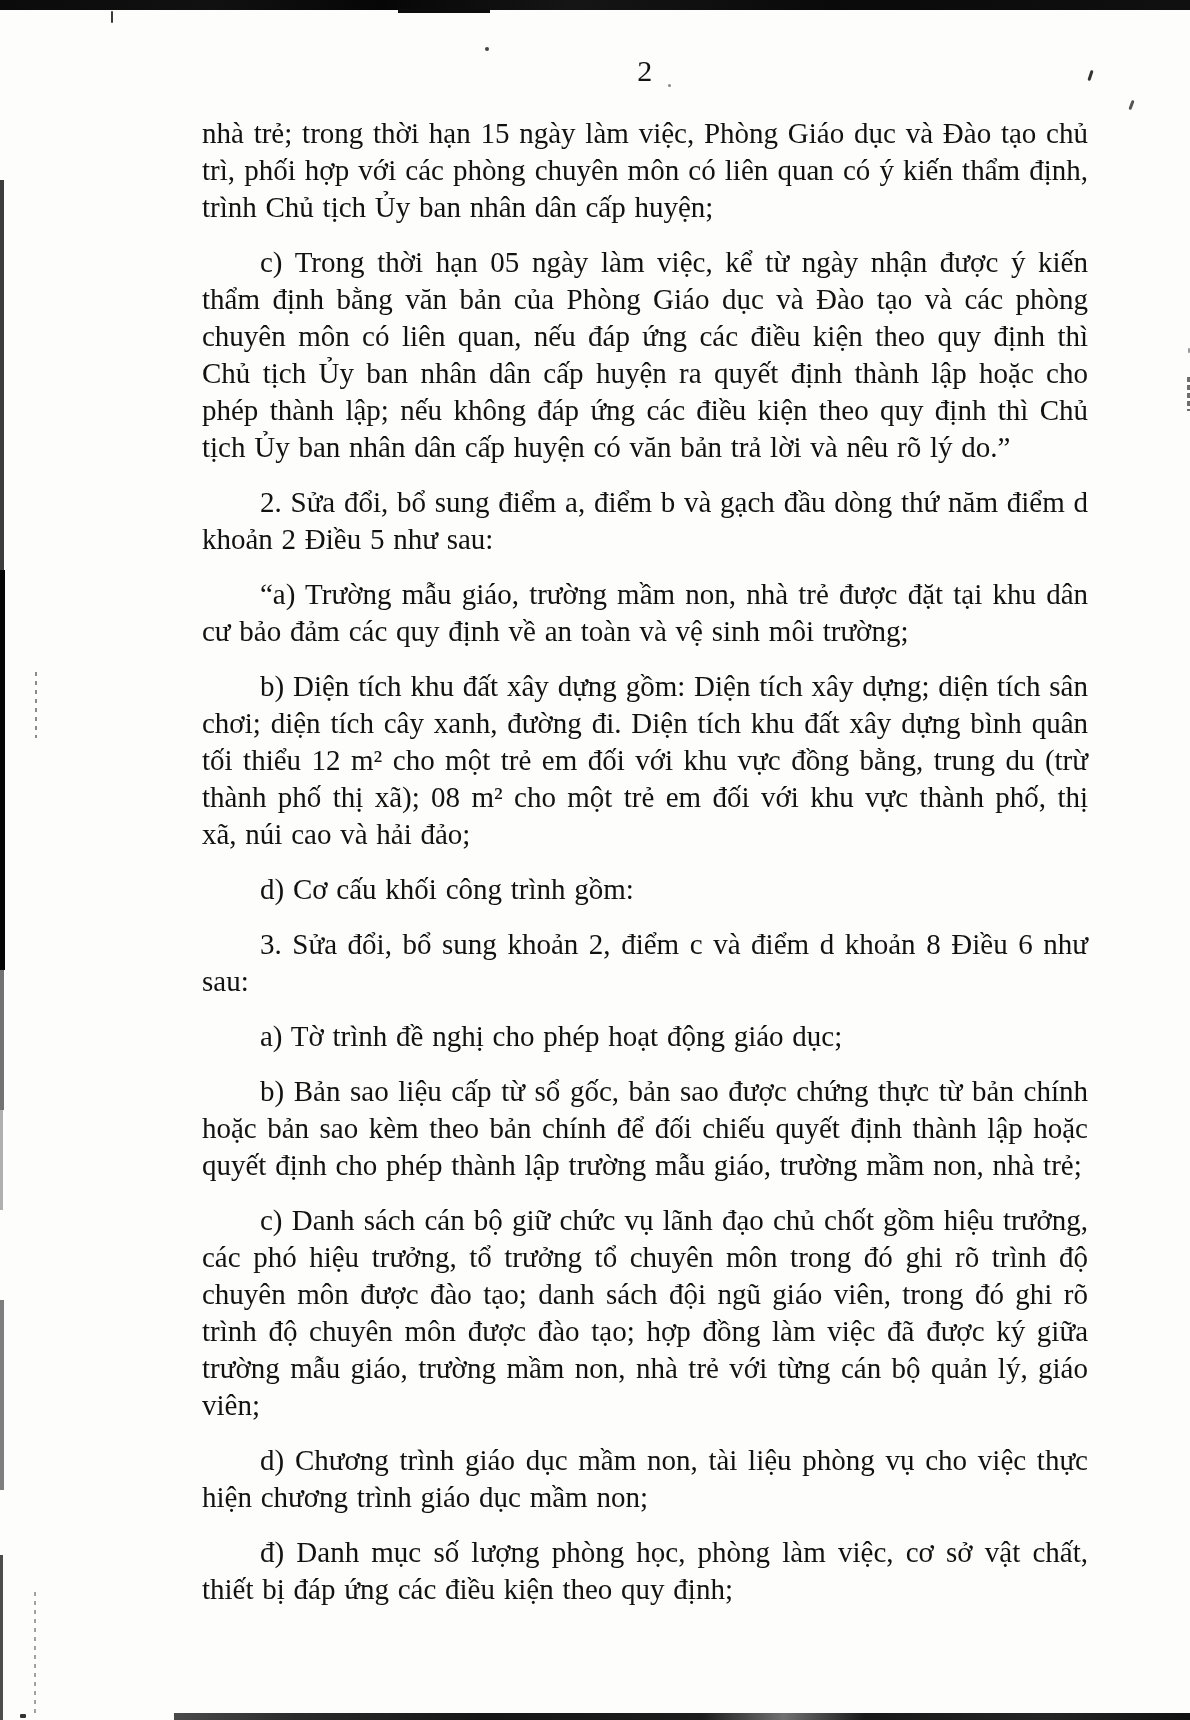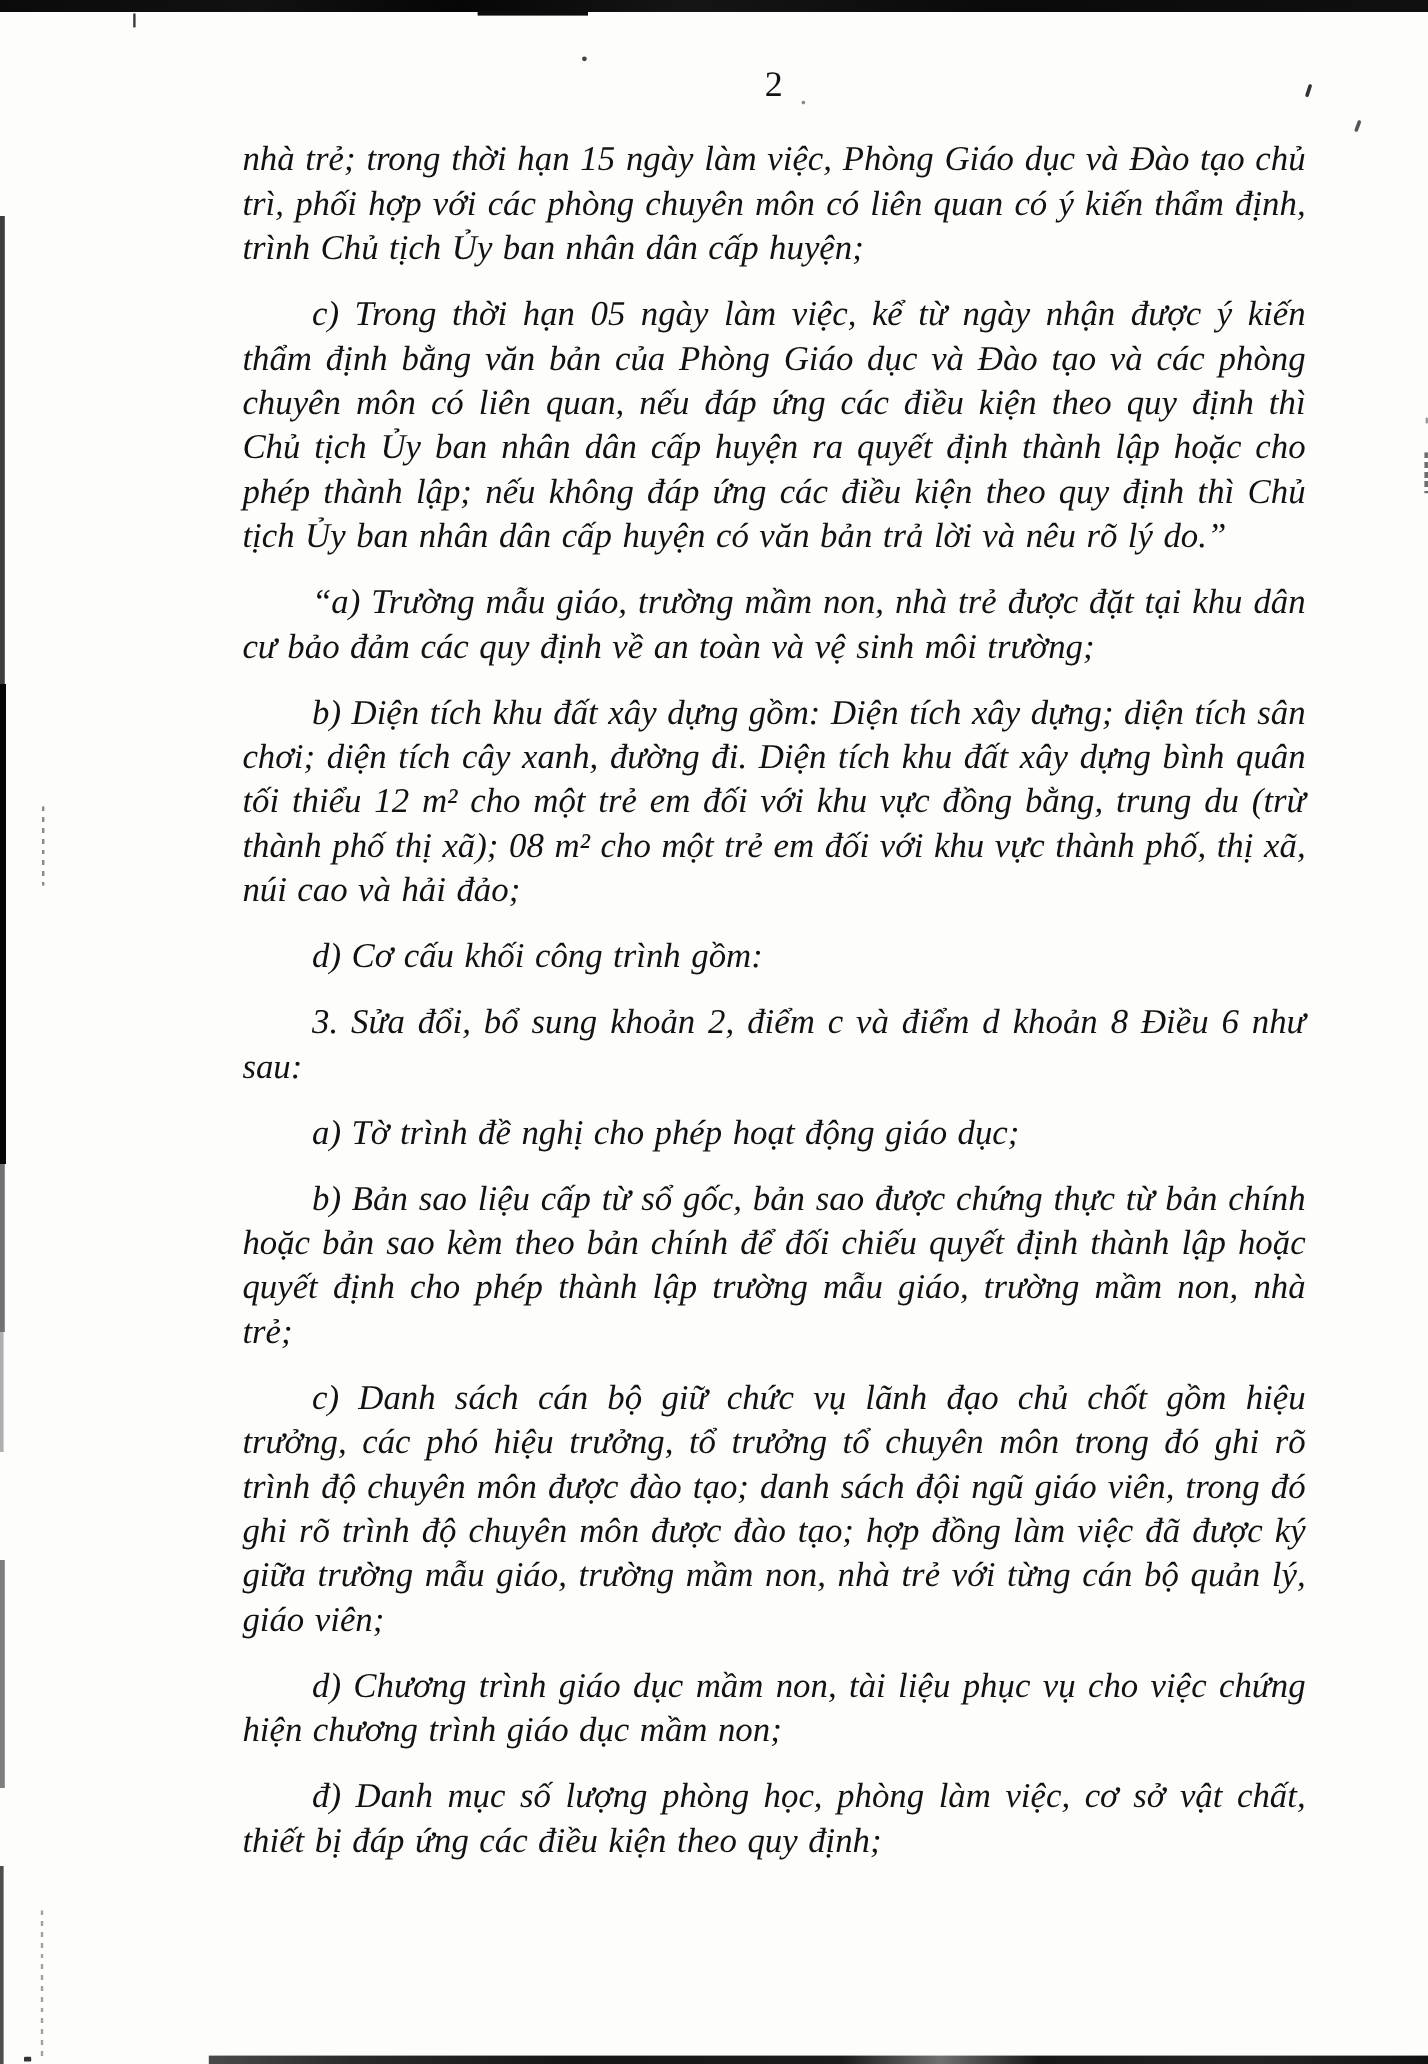--- a/index.html
+++ b/index.html
@@ -26,21 +26,20 @@
     line-height: 37px;
     margin-bottom: 26px;
     letter-spacing: 0.5px;
   }
   .para {
     font-size: 29px;
     line-height: 37px;
     text-align: justify;
     margin-bottom: 18px;
     word-spacing: 1.5px;
-    font-style: italic;
   }
   .para.indent { text-indent: 58px; }
 
   
   .artifact { position: absolute; pointer-events: none; }
   .top-bar {
     left: 0; top: 0; width: 1190px; height: 10px;
     background: linear-gradient(90deg, #0b0b0b 0%, #111 18%, #060606 32%, #151515 48%, #0a0a0a 70%, #101010 100%);
   }
   .top-bar-thick { left: 398px; top: 9px; width: 92px; height: 4px; background: #0d0d0d; }
@@ -94,24 +93,25 @@
   <div class="artifact speck speck-4"></div>
   <div class="artifact speck speck-5"></div>
   <div class="artifact speck speck-6"></div>
   <div class="artifact speck speck-7"></div>
 
   <div class="content">
     <div class="page-number">2</div>
 
     <p class="para">nhà trẻ; trong thời hạn 15 ngày làm việc, Phòng Giáo dục và Đào tạo chủ trì, phối hợp với các phòng chuyên môn có liên quan có ý kiến thẩm định, trình Chủ tịch Ủy ban nhân dân cấp huyện;</p>
     <p class="para indent">c) Trong thời hạn 05 ngày làm việc, kể từ ngày nhận được ý kiến thẩm định bằng văn bản của Phòng Giáo dục và Đào tạo và các phòng chuyên môn có liên quan, nếu đáp ứng các điều kiện theo quy định thì Chủ tịch Ủy ban nhân dân cấp huyện ra quyết định thành lập hoặc cho phép thành lập; nếu không đáp ứng các điều kiện theo quy định thì Chủ tịch Ủy ban nhân dân cấp huyện có văn bản trả lời và nêu rõ lý do.”</p>
+    <p class="para indent">2. Sửa đổi, bổ sung điểm a, điểm b và gạch đầu dòng thứ năm điểm d khoản 2 Điều 5 như sau:</p>
     <p class="para indent">“a) Trường mẫu giáo, trường mầm non, nhà trẻ được đặt tại khu dân cư bảo đảm các quy định về an toàn và vệ sinh môi trường;</p>
     <p class="para indent">b) Diện tích khu đất xây dựng gồm: Diện tích xây dựng; diện tích sân chơi; diện tích cây xanh, đường đi. Diện tích khu đất xây dựng bình quân tối thiểu 12 m² cho một trẻ em đối với khu vực đồng bằng, trung du (trừ thành phố thị xã); 08 m² cho một trẻ em đối với khu vực thành phố, thị xã, núi cao và hải đảo;</p>
     <p class="para indent">d) Cơ cấu khối công trình gồm:</p>
     <p class="para indent">3. Sửa đổi, bổ sung khoản 2, điểm c và điểm d khoản 8 Điều 6 như sau:</p>
     <p class="para indent">a) Tờ trình đề nghị cho phép hoạt động giáo dục;</p>
     <p class="para indent">b) Bản sao liệu cấp từ sổ gốc, bản sao được chứng thực từ bản chính hoặc bản sao kèm theo bản chính để đối chiếu quyết định thành lập hoặc quyết định cho phép thành lập trường mẫu giáo, trường mầm non, nhà trẻ;</p>
     <p class="para indent">c) Danh sách cán bộ giữ chức vụ lãnh đạo chủ chốt gồm hiệu trưởng, các phó hiệu trưởng, tổ trưởng tổ chuyên môn trong đó ghi rõ trình độ chuyên môn được đào tạo; danh sách đội ngũ giáo viên, trong đó ghi rõ trình độ chuyên môn được đào tạo; hợp đồng làm việc đã được ký giữa trường mẫu giáo, trường mầm non, nhà trẻ với từng cán bộ quản lý, giáo viên;</p>
-    <p class="para indent">d) Chương trình giáo dục mầm non, tài liệu phục vụ cho việc chứng hiện chương trình giáo dục mầm non;</p>
+    <p class="para indent">d) Chương trình giáo dục mầm non, tài liệu phòng vụ cho việc thực hiện chương trình giáo dục mầm non;</p>
     <p class="para indent">đ) Danh mục số lượng phòng học, phòng làm việc, cơ sở vật chất, thiết bị đáp ứng các điều kiện theo quy định;</p>
   </div>
 
 </div>
 
 </body></html>

